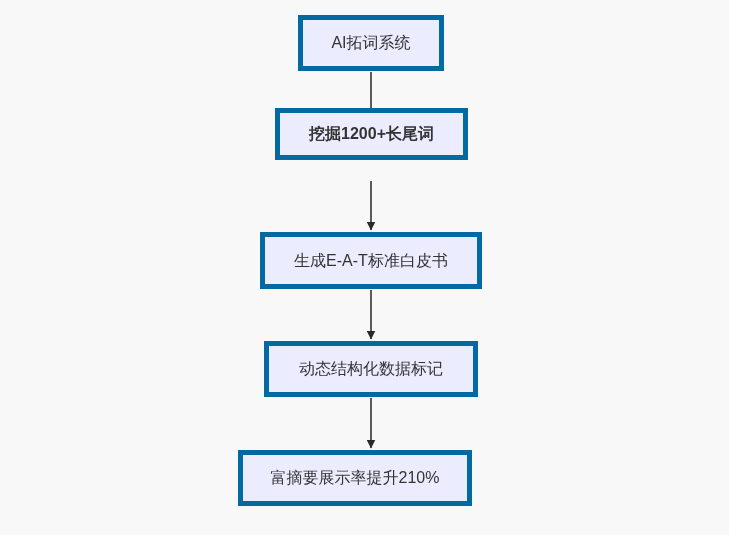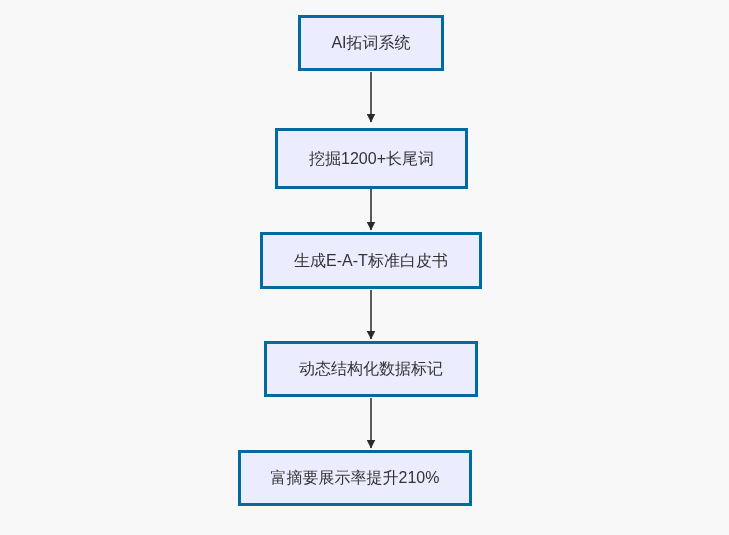--- a/index.html
+++ b/index.html
@@ -15,32 +15,32 @@
     background: #f8f8f8;
   }
   .edges-layer {
     position: absolute;
     left: 0; top: 0;
     width: 729px; height: 535px;
   }
   .node {
     position: absolute;
     background: #ececff;
-    border: 3px solid #0369a1;
+    border: 5px solid #0369a1;
     color: #333333;
     font-size: 16px;
     line-height: 1;
     display: flex;
     align-items: center;
     justify-content: center;
     text-align: center;
     white-space: nowrap;
   }
   .node-1 { left: 298px; top: 15px;  width: 146px; height: 56px; }
-  .node-2 { left: 275px; top: 128px; width: 193px; height: 61px; }
+  .node-2 { left: 275px; top: 108px; width: 193px; height: 52px; font-weight: bold; }
   .node-3 { left: 260px; top: 232px; width: 222px; height: 57px; }
   .node-4 { left: 264px; top: 341px; width: 214px; height: 56px; }
   .node-5 { left: 238px; top: 450px; width: 234px; height: 56px; }
 </style>
 </head>
 <body>
 
 <div class="canvas">
 
   <svg class="edges-layer" width="729" height="535" viewBox="0 0 729 535" xmlns="http://www.w3.org/2000/svg">

